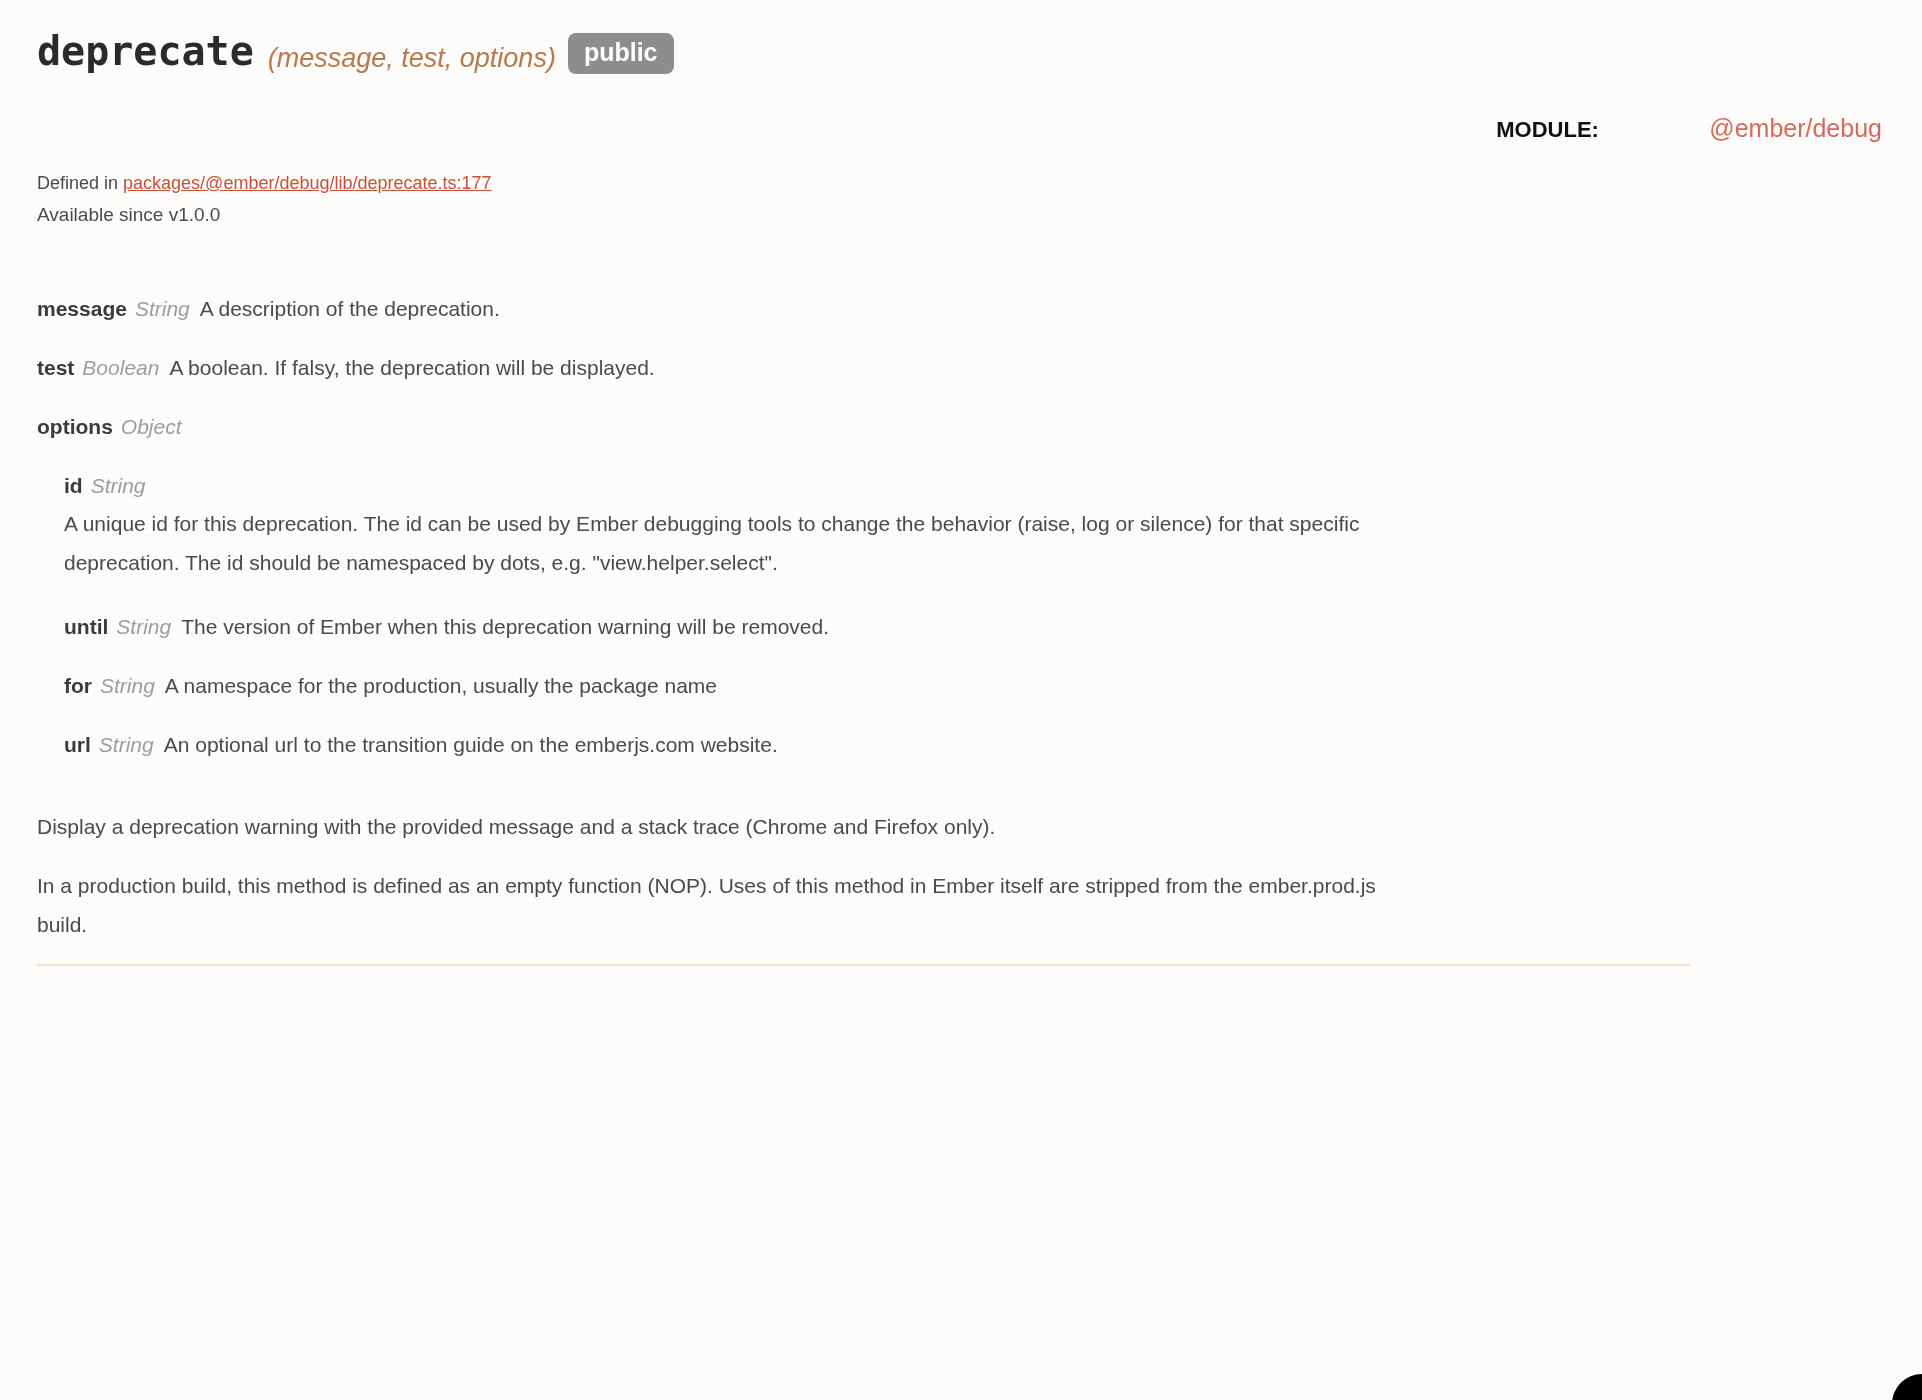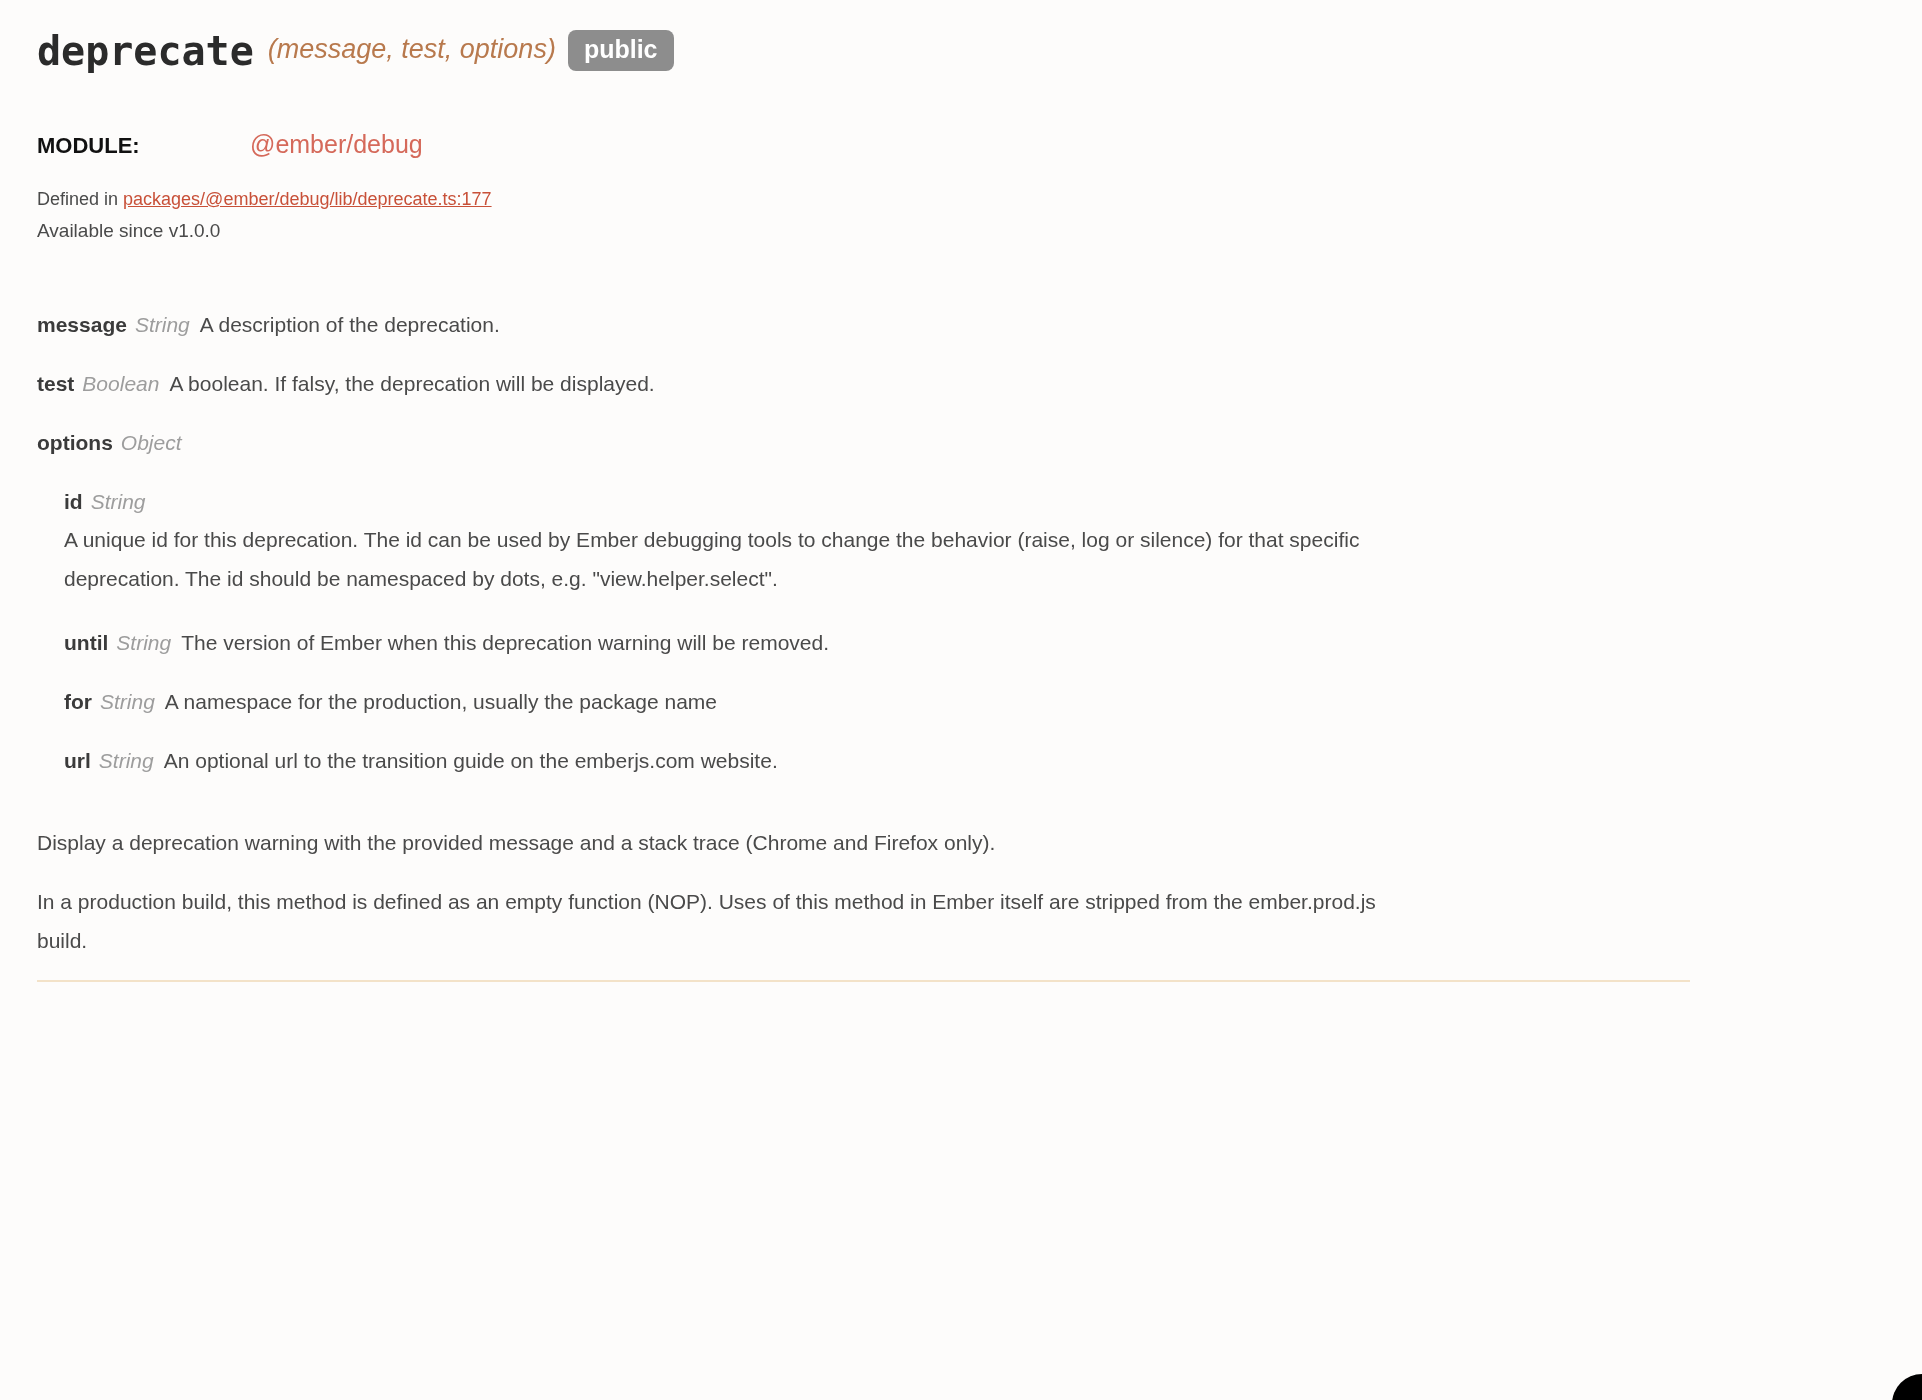--- a/index.html
+++ b/index.html
@@ -29,22 +29,22 @@
     font-size:54px;
     font-weight:bold;
     color:var(--accent);
     letter-spacing:-0.5px;
     margin-top:14px;
     margin-bottom:58px;
   }
 
   .method-heading{
     display:flex;
-    align-items:flex-start;
-    margin-bottom:56px;
+    align-items:flex-end;
+    margin-bottom:40px;
   }
   .method-name{
     font-family:"DejaVu Sans Mono", monospace;
     font-size:40px;
     font-weight:bold;
     color:var(--heading-text);
   }
   .method-signature{
     font-size:27px;
     font-style:italic;
@@ -61,20 +61,21 @@
     border-radius:8px;
     margin-left:12px;
     margin-top:2px;
     line-height:1;
   }
 
   .module-row{
     display:flex;
     align-items:baseline;
     margin-bottom:30px;
+    justify-content:flex-end;
   }
   .module-label{
     font-size:22px;
     font-weight:bold;
     color:var(--label-black);
     width:213px;
     flex:none;
   }
   .module-link{
     font-size:25px;

